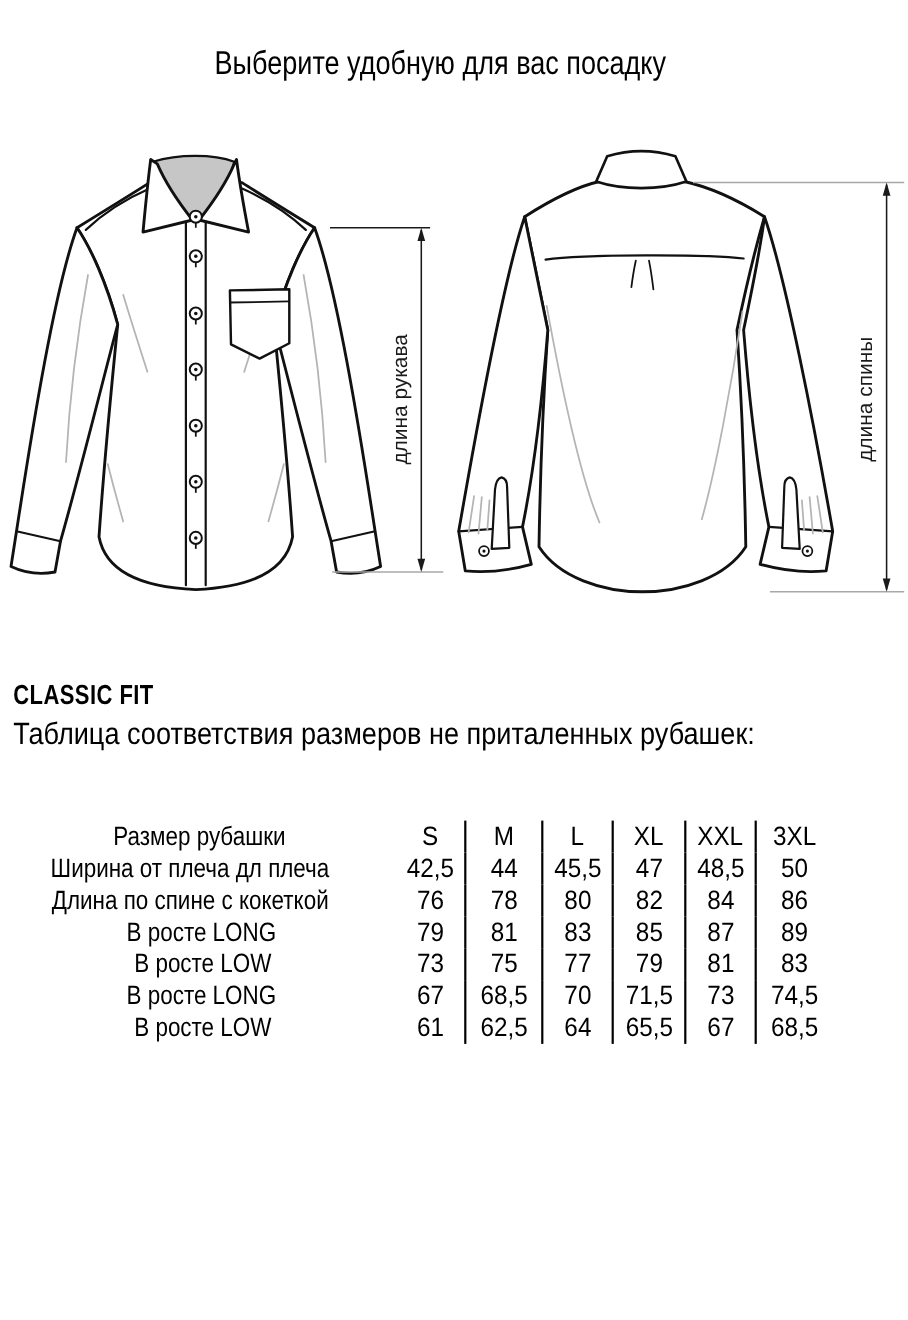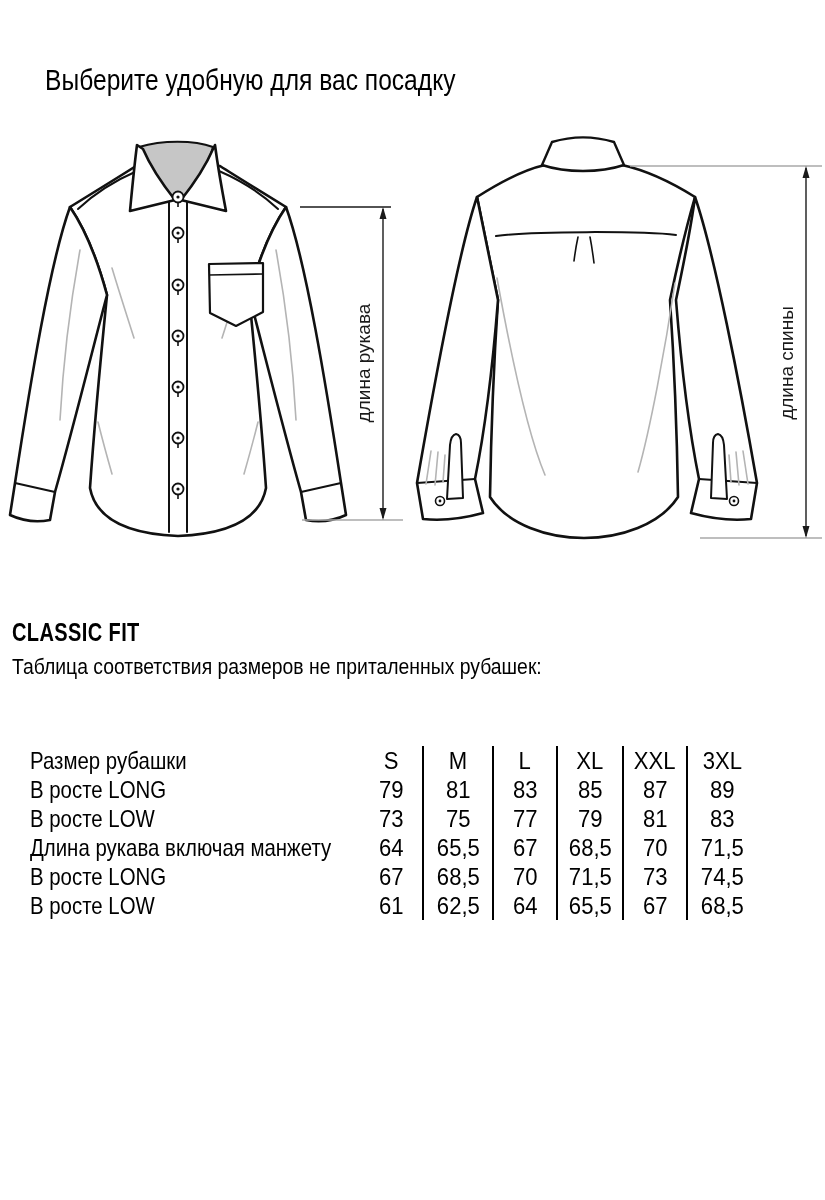--- a/index.html
+++ b/index.html
@@ -1,32 +1,32 @@
 <!DOCTYPE html>
 <html><head>
 <meta charset="utf-8">
 <style>
   html,body{margin:0;padding:0;background:#fff;}
   .page{position:relative;width:825px;height:1200px;background:#fff;overflow:hidden;
         font-family:"Liberation Sans",sans-serif;color:#000;}
-  .title{position:absolute;left:0;right:24px;top:64px;text-align:left;
+  .title{position:absolute;left:0;right:24px;top:42px;text-align:center;
          font-size:30px;line-height:32px;font-weight:400;white-space:nowrap;}
   .cx-title{display:inline-block;transform:scaleX(.82);transform-origin:50% 50%;}
   .figure{position:absolute;left:0;top:0;width:825px;height:600px;}
   .svg-front{position:absolute;left:0;top:128px;}
   .svg-back{position:absolute;left:405px;top:128px;}
   .heading{position:absolute;left:12px;top:617px;font-size:25px;line-height:30px;
            font-weight:700;white-space:nowrap;}
   .cx-head{display:inline-block;transform:scaleX(.80);transform-origin:0 50%;letter-spacing:.5px;}
-  .caption{position:absolute;left:12px;top:652px;font-size:22px;line-height:30px;white-space:nowrap;}
+  .caption{position:absolute;left:12px;top:652px;font-size:28px;line-height:30px;white-space:nowrap;}
   .cx-cap{display:inline-block;transform:scaleX(.88);transform-origin:0 50%;}
   table.size{position:absolute;left:30px;top:746px;width:727px;border-collapse:collapse;
              table-layout:fixed;font-size:24px;}
   table.size td{height:29px;line-height:29px;padding:0;vertical-align:middle;white-space:nowrap;}
-  td.label{text-align:left;text-decoration:underline;}
+  td.label{text-align:center;text-decoration:underline;}
   td.val{text-align:center;}
   td.sep{border-right:2px solid #000;}
   .cxl{display:inline-block;transform:scaleX(.85);transform-origin:0 50%;}
   .cxv{display:inline-block;transform:scaleX(.92);transform-origin:50% 50%;}
   svg text{font-family:"Liberation Sans",sans-serif;}
 </style>
 </head>
 <body>
 
 <div class="page">
@@ -188,47 +188,56 @@
         <tr>
           <td class="label"><span class="cxl">Размер рубашки</span></td>
           <td class="val sep"><span class="cxv">S</span></td>
           <td class="val sep"><span class="cxv">M</span></td>
           <td class="val sep"><span class="cxv">L</span></td>
           <td class="val sep"><span class="cxv">XL</span></td>
           <td class="val sep"><span class="cxv">XXL</span></td>
           <td class="val"><span class="cxv">3XL</span></td>
         </tr>
         <tr>
+          <td class="label"><span class="cxl">Ширина от плеча дл плеча</span></td>
+          <td class="val sep"><span class="cxv">42,5</span></td>
+          <td class="val sep"><span class="cxv">44</span></td>
+          <td class="val sep"><span class="cxv">45,5</span></td>
+          <td class="val sep"><span class="cxv">47</span></td>
+          <td class="val sep"><span class="cxv">48,5</span></td>
+          <td class="val"><span class="cxv">50</span></td>
+        </tr>
+        <tr>
+          <td class="label"><span class="cxl">Длина по спине с кокеткой</span></td>
+          <td class="val sep"><span class="cxv">76</span></td>
+          <td class="val sep"><span class="cxv">78</span></td>
+          <td class="val sep"><span class="cxv">80</span></td>
+          <td class="val sep"><span class="cxv">82</span></td>
+          <td class="val sep"><span class="cxv">84</span></td>
+          <td class="val"><span class="cxv">86</span></td>
+        </tr>
+        <tr>
           <td class="label"><span class="cxl">В росте LONG</span></td>
           <td class="val sep"><span class="cxv">79</span></td>
           <td class="val sep"><span class="cxv">81</span></td>
           <td class="val sep"><span class="cxv">83</span></td>
           <td class="val sep"><span class="cxv">85</span></td>
           <td class="val sep"><span class="cxv">87</span></td>
           <td class="val"><span class="cxv">89</span></td>
         </tr>
         <tr>
           <td class="label"><span class="cxl">В росте LOW</span></td>
           <td class="val sep"><span class="cxv">73</span></td>
           <td class="val sep"><span class="cxv">75</span></td>
           <td class="val sep"><span class="cxv">77</span></td>
           <td class="val sep"><span class="cxv">79</span></td>
           <td class="val sep"><span class="cxv">81</span></td>
           <td class="val"><span class="cxv">83</span></td>
         </tr>
         <tr>
-          <td class="label"><span class="cxl">Длина рукава включая манжету</span></td>
-          <td class="val sep"><span class="cxv">64</span></td>
-          <td class="val sep"><span class="cxv">65,5</span></td>
-          <td class="val sep"><span class="cxv">67</span></td>
-          <td class="val sep"><span class="cxv">68,5</span></td>
-          <td class="val sep"><span class="cxv">70</span></td>
-          <td class="val"><span class="cxv">71,5</span></td>
-        </tr>
-        <tr>
           <td class="label"><span class="cxl">В росте LONG</span></td>
           <td class="val sep"><span class="cxv">67</span></td>
           <td class="val sep"><span class="cxv">68,5</span></td>
           <td class="val sep"><span class="cxv">70</span></td>
           <td class="val sep"><span class="cxv">71,5</span></td>
           <td class="val sep"><span class="cxv">73</span></td>
           <td class="val"><span class="cxv">74,5</span></td>
         </tr>
         <tr>
           <td class="label"><span class="cxl">В росте LOW</span></td>

